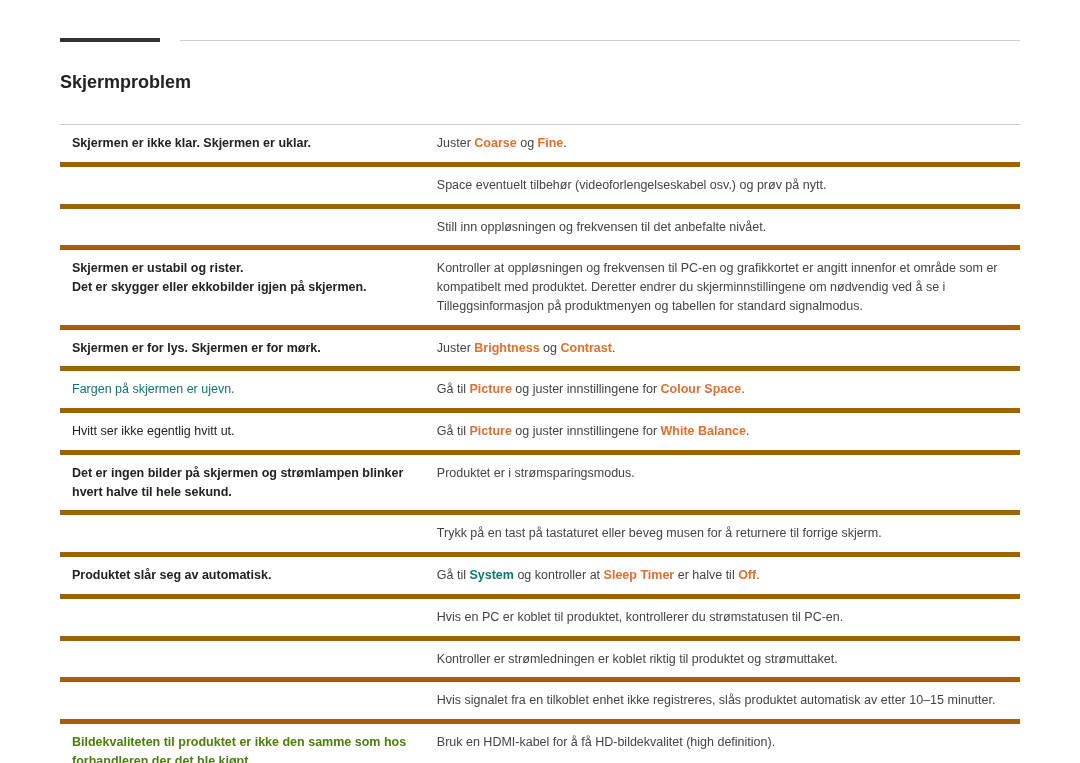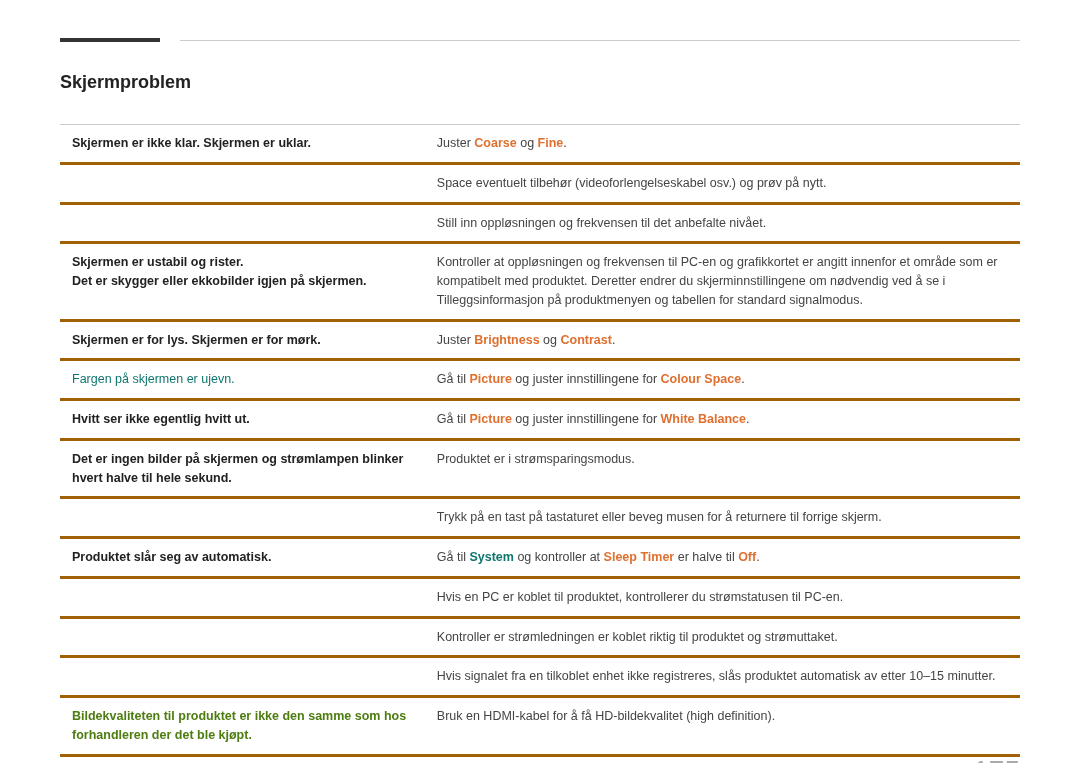--- a/index.html
+++ b/index.html
@@ -64,21 +64,21 @@
       border-top: 1px solid #cccccc;
       margin-bottom: 0;
     }
 
     .table-container {
       width: 100%;
       border-collapse: collapse;
     }
 
     .table-container tr {
-      border-bottom: 3px solid #a16207;
+      border-bottom: 5px solid #a16207;
     }
 
     .table-container td {
       padding: 9px 12px;
       vertical-align: top;
       font-size: 12.5px;
       line-height: 1.5;
     }
 
     .col-left {
@@ -133,21 +133,21 @@
           </tr>
           <tr>
             <td class="col-left"><span><span style="font-weight: bold; color: rgb(34, 34, 34);">Skjermen er for lys. Skjermen er for mørk.</span></span></td>
             <td class="col-right"><span><span>Juster </span><span style="color: rgb(224, 112, 48); font-weight: bold; text-align: center;">Brightness</span><span> og </span><span style="color: rgb(224, 112, 48); font-weight: bold;">Contrast</span><span>.</span></span></td>
           </tr>
           <tr>
             <td class="col-left"><span><span style="font-weight: normal; color: #0f766e;">Fargen på skjermen er ujevn.</span></span></td>
             <td class="col-right"><span><span>Gå til </span><span style="color: rgb(224, 112, 48); font-weight: bold;">Picture</span><span> og juster innstillingene for </span><span style="color: rgb(224, 112, 48); font-weight: bold;">Colour Space</span><span>.</span></span></td>
           </tr>
           <tr>
-            <td class="col-left"><span><span style="font-weight: bold; color: rgb(34, 34, 34);">Hvitt ser ikke egentlig hvitt ut.</span></span></td>
+            <td class="col-left"><span><span style="font-weight: normal; color: rgb(34, 34, 34);">Hvitt ser ikke egentlig hvitt ut.</span></span></td>
             <td class="col-right"><span><span>Gå til </span><span style="color: rgb(224, 112, 48); font-weight: bold;">Picture</span><span> og juster innstillingene for </span><span style="color: rgb(224, 112, 48); font-weight: bold;">White Balance</span><span>.</span></span></td>
           </tr>
           <tr>
             <td class="col-left"><span><span style="font-weight: bold; color: rgb(34, 34, 34);">Det er ingen bilder på skjermen og strømlampen blinker hvert halve til hele sekund.</span></span></td>
             <td class="col-right"><span><span>Produktet er i strømsparingsmodus.</span></span></td>
           </tr>
           <tr>
             <td class="col-left"></td>
             <td class="col-right"><span><span>Trykk på en tast på tastaturet eller beveg musen for å returnere til forrige skjerm.</span></span></td>
           </tr>

